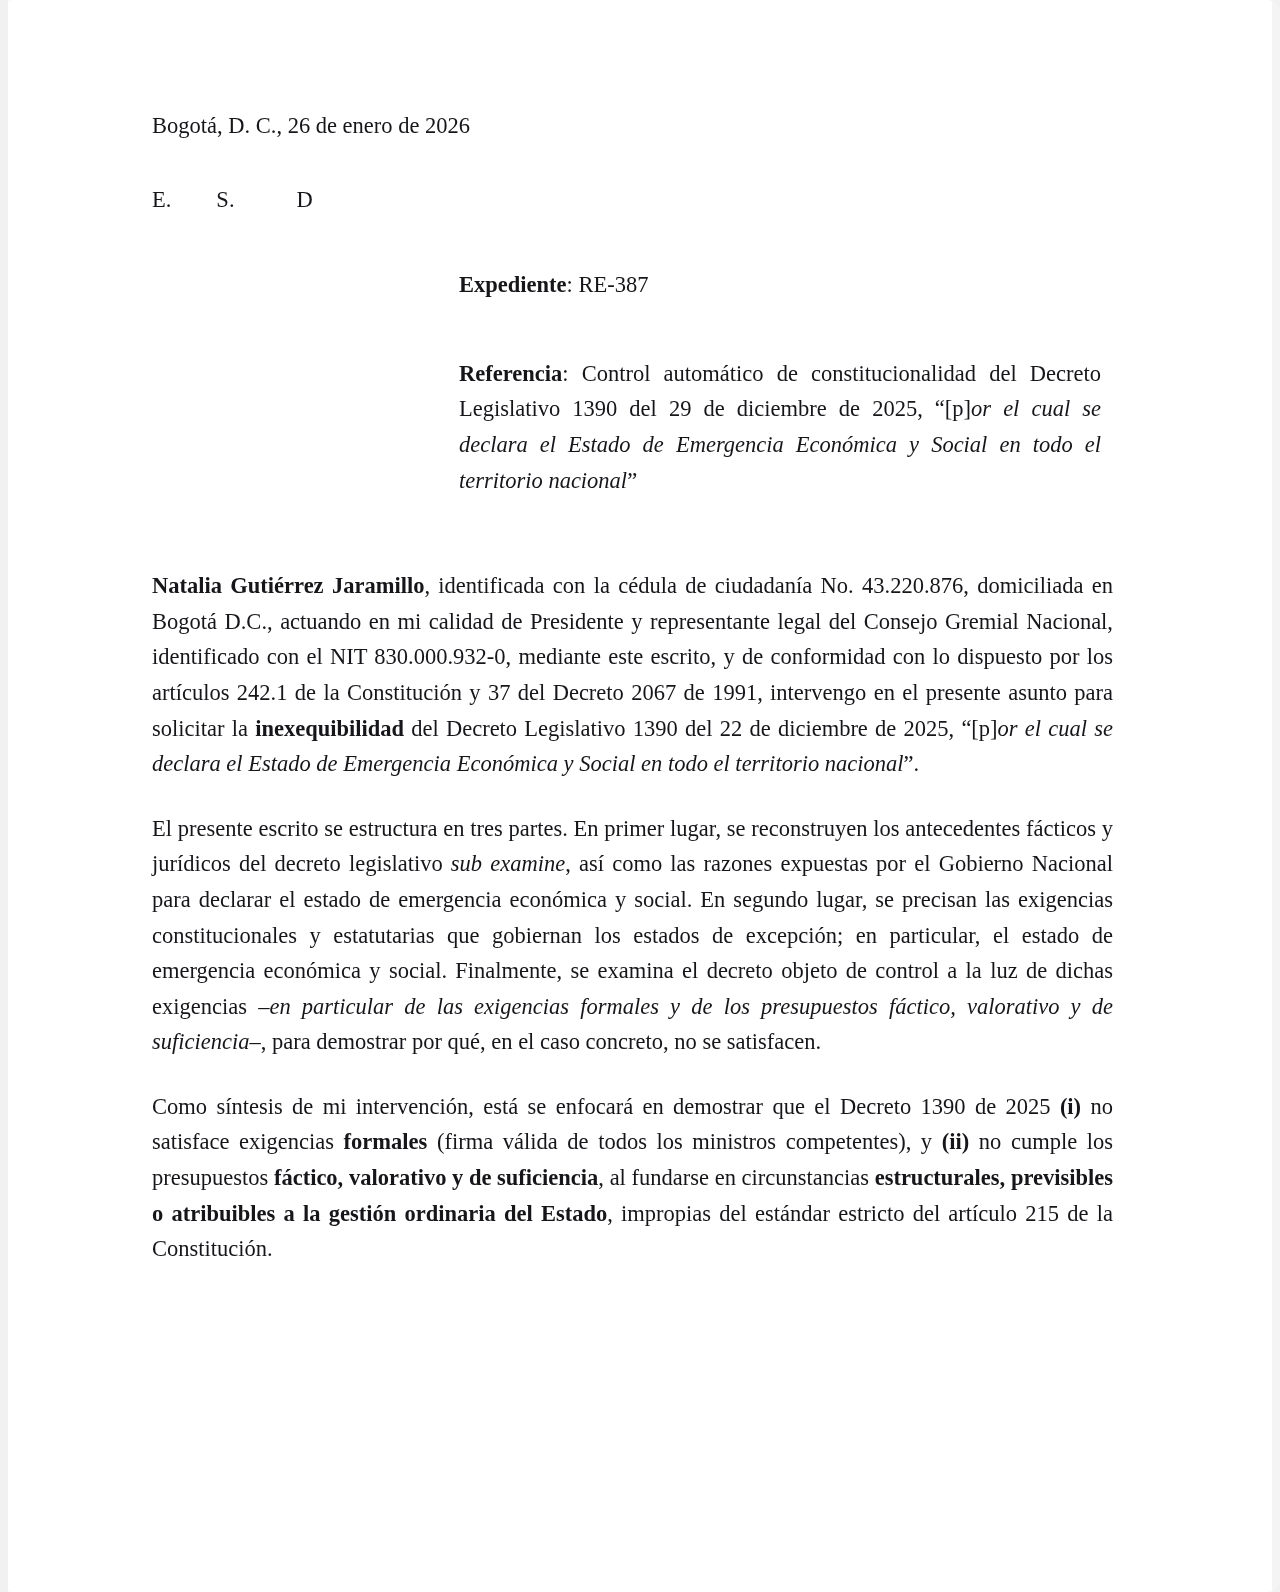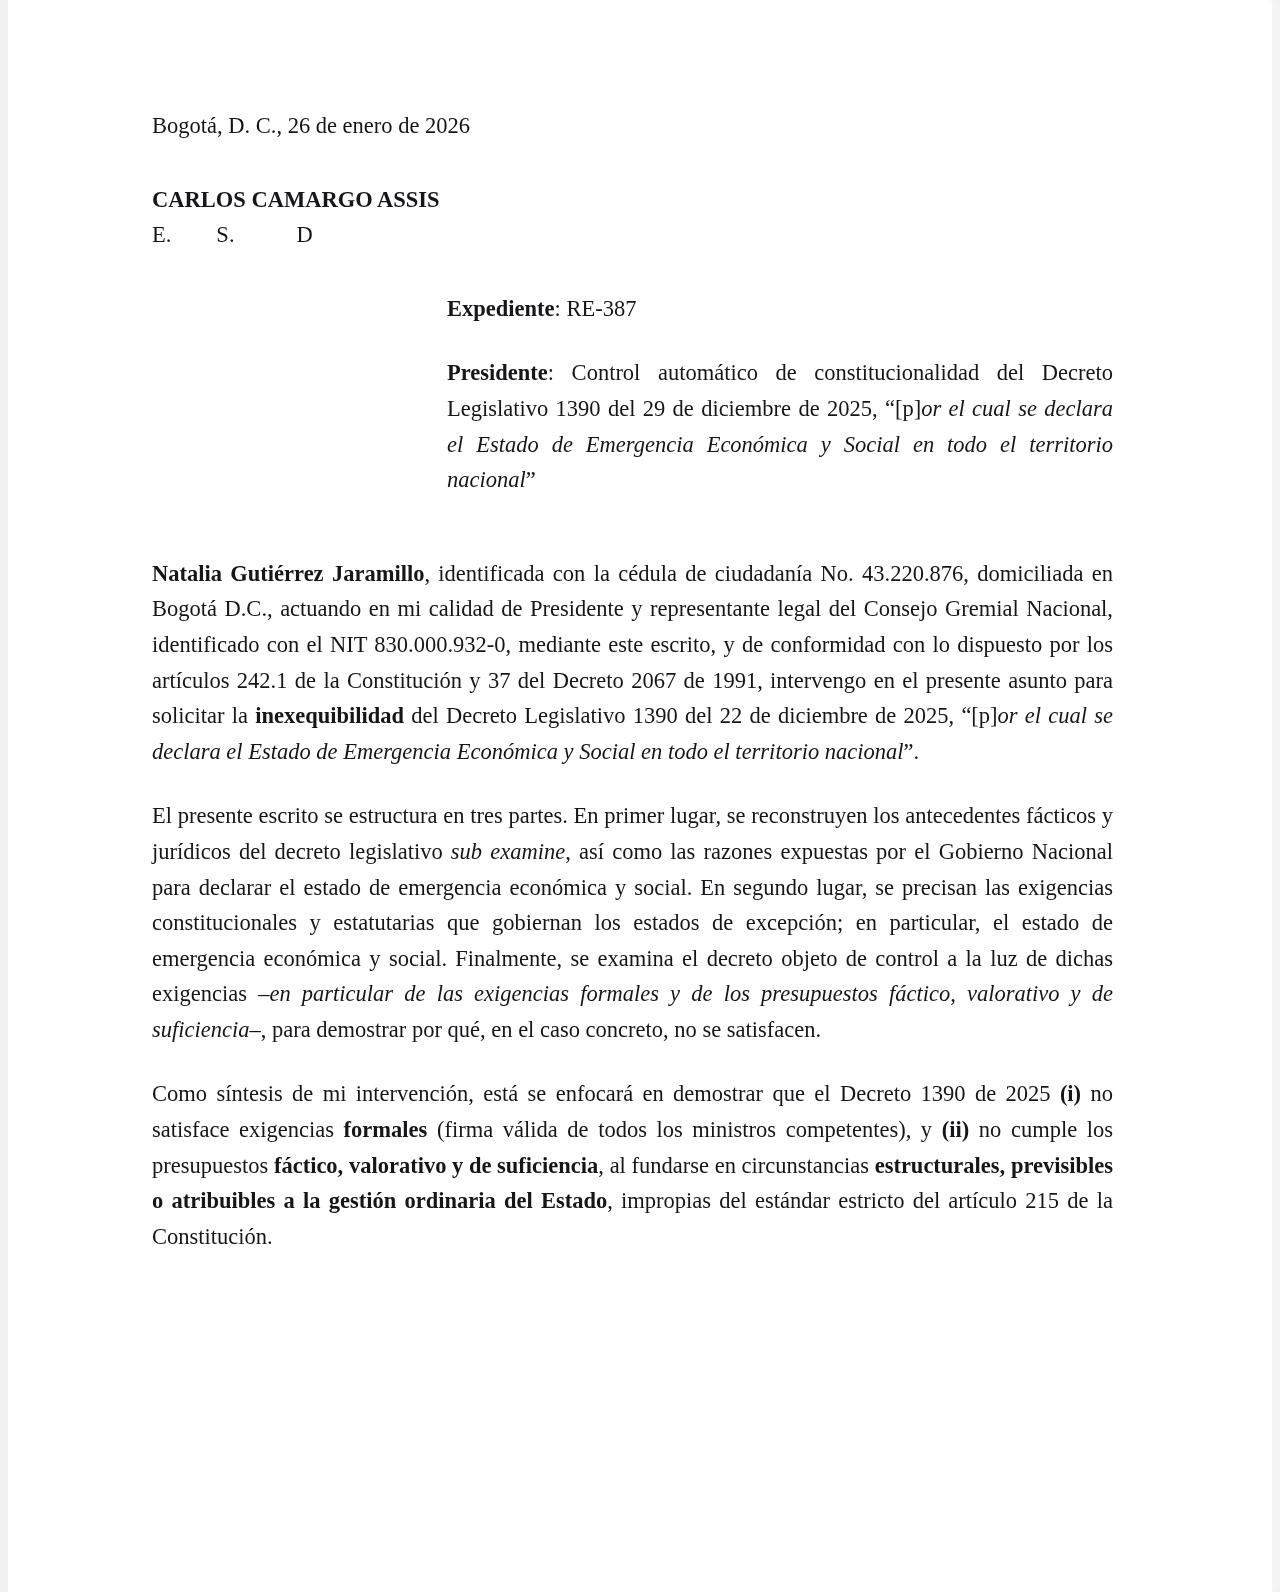--- a/index.html
+++ b/index.html
@@ -63,52 +63,51 @@
   .gap-addressee { height: 38px; }
   .gap-ref       { height: 29px; }
   .gap-para      { height: 29px; }
 
   
   .ref-block {
     margin-left: 295px;     
     width: 666px;
     text-align: justify;
   }
-  .ref-block .ref-item { margin: 0; }
+  .ref-block .ref-item { margin: 12px; }
 
   b, strong { font-weight: bold; }
   i, em { font-style: italic; }
 
   .esd { white-space: pre; }
 </style>
 </head>
 <body>
 
 <div class="page-wrap">
   <div class="page">
     <div class="doc">
 
       <p class="blk line">Bogotá, D. C., 26 de enero de 2026</p>
 
       <div class="gap-date"></div>
 
       <div>
-        <p class="blk line" style="font-weight:bold;">CARLOS CAMARGO ASSIS</p>
         <p class="blk line esd">E.        S.           D</p>
       </div>
 
       <div class="gap-addressee"></div>
 
       <div class="ref-block">
 
         <p class="blk ref-item line"><b>Expediente</b><span>: RE-387</span></p>
 
         <div class="gap-ref"></div>
 
-        <p class="blk ref-item"><b>Presidente</b><span>: Control automático de constitucionalidad del Decreto Legislativo 1390 del 29 de diciembre de 2025, “[p]</span><i>or el cual se declara el Estado de Emergencia Económica y Social en todo el territorio nacional</i><span>”</span></p>
+        <p class="blk ref-item"><b>Referencia</b><span>: Control automático de constitucionalidad del Decreto Legislativo 1390 del 29 de diciembre de 2025, “[p]</span><i>or el cual se declara el Estado de Emergencia Económica y Social en todo el territorio nacional</i><span>”</span></p>
 
         <div class="gap-ref"></div>
 
       </div>
 
       <div class="gap-para"></div>
 
       <p class="blk"><b>Natalia Gutiérrez Jaramillo</b><span>, identificada con la cédula de ciudadanía No. 43.220.876, domiciliada en Bogotá D.C., actuando en mi calidad de Presidente y representante legal del Consejo Gremial Nacional, identificado con el NIT 830.000.932-0, mediante este escrito, y de conformidad con lo dispuesto por los artículos 242.1 de la Constitución y 37 del Decreto 2067 de 1991, intervengo en el presente asunto para solicitar la </span><b>inexequibilidad</b><span> del Decreto Legislativo 1390 del 22 de diciembre de 2025, “[p]</span><i>or el cual se declara el Estado de Emergencia Económica y Social en todo el territorio nacional</i><span>”.</span></p>
 
       <div class="gap-para"></div>

